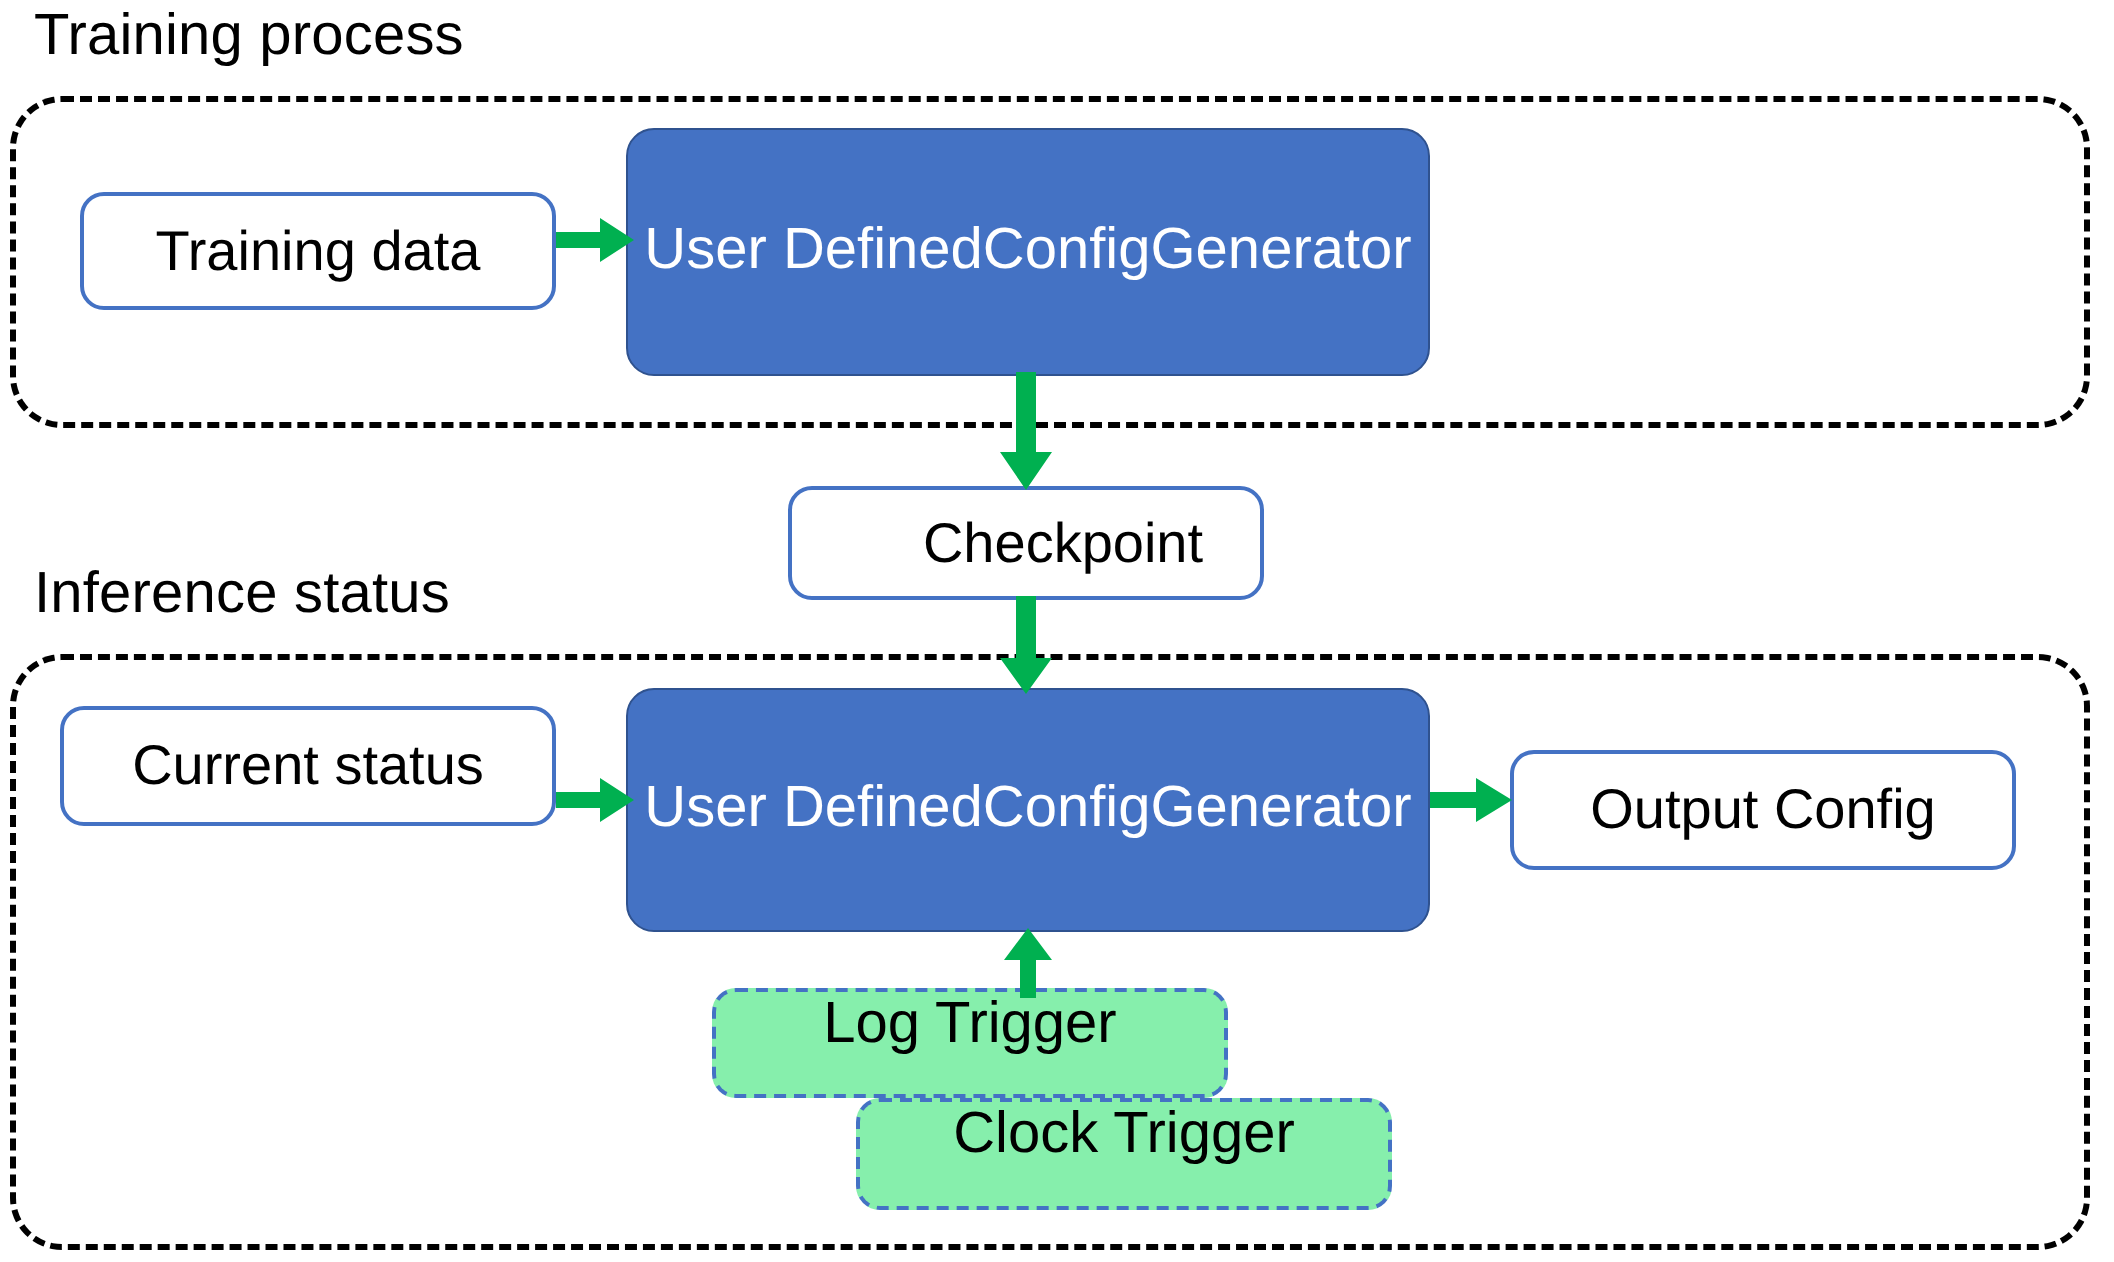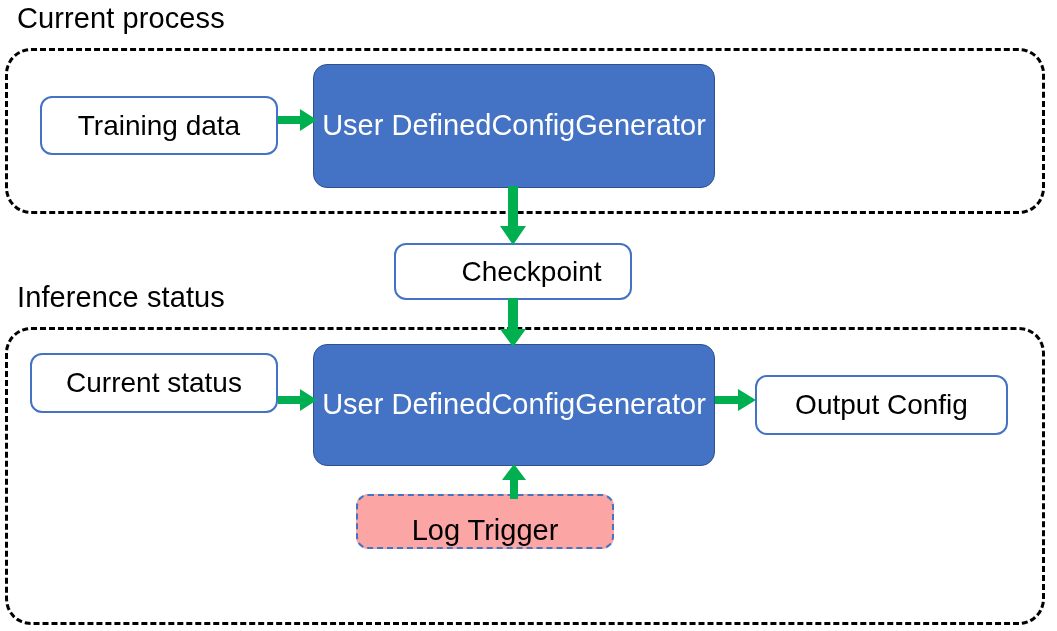--- a/index.html
+++ b/index.html
@@ -121,25 +121,25 @@
     top: 344px;
     width: 402px;
     height: 122px;
   }
   .box-filled .line { display: block; }
 
   
   .box-trigger {
     position: absolute;
     box-sizing: border-box;
-    background: #fca5a5;
+    background: #86efac;
     border: 2.5px dashed #4472C4;
     border-radius: 12px;
     display: flex;
-    align-items: flex-end;
+    align-items: flex-start;
     justify-content: center;
     font-size: 29px;
     color: #000000;
     white-space: nowrap;
   }
   #box-log-trigger {
     left: 356px;
     top: 494px;
     width: 258px;
     height: 55px;
@@ -165,21 +165,21 @@
   #arrow-checkpoint-to-gen    { left: 499px; top: 298px; }
   #arrow-status-to-gen        { left: 278px; top: 388px; }
   #arrow-gen-to-output        { left: 715px; top: 388px; }
   #arrow-trigger-to-gen       { left: 501px; top: 464px; }
 </style>
 </head>
 <body>
 
 <div id="canvas">
 
-  <div class="section-title" id="title-training">Current process</div>
+  <div class="section-title" id="title-training">Training process</div>
 
   <div class="process-container" id="container-training"></div>
 
   <div class="box-outline" id="box-training-data">
     <span>Training data</span>
   </div>
 
   <div class="arrow" id="arrow-training-data-to-gen">
     <svg width="40" height="24" viewBox="0 0 40 24">
       <path d="M0,8 L22,8 L22,1 L39,12 L22,23 L22,16 L0,16 Z" fill="#00B050"></path>
@@ -239,14 +239,17 @@
   <div class="arrow" id="arrow-trigger-to-gen">
     <svg width="26" height="36" viewBox="0 0 26 36">
       <path d="M13,0 L25,16 L17,16 L17,35 L9,35 L9,16 L1,16 Z" fill="#00B050"></path>
     </svg>
   </div>
 
   <div class="box-trigger" id="box-log-trigger">
     <span>Log Trigger</span>
   </div>
 
+  <div class="box-trigger" id="box-clock-trigger">
+    <span>Clock Trigger</span>
+  </div>
 
 </div>
 
 </body></html>

